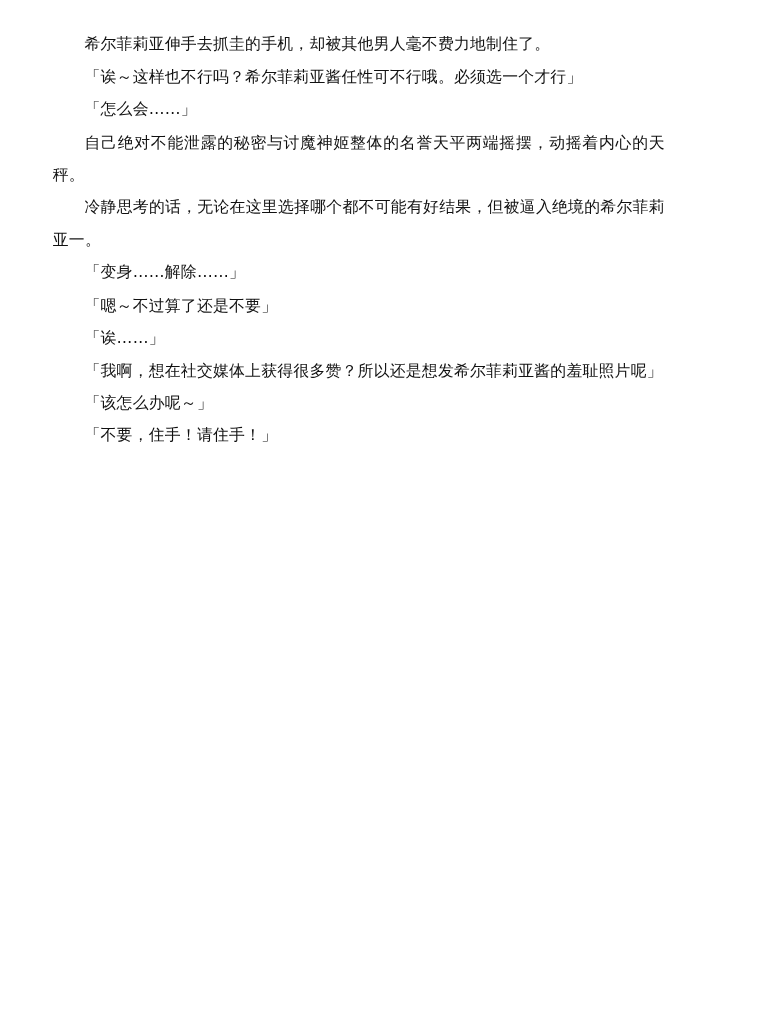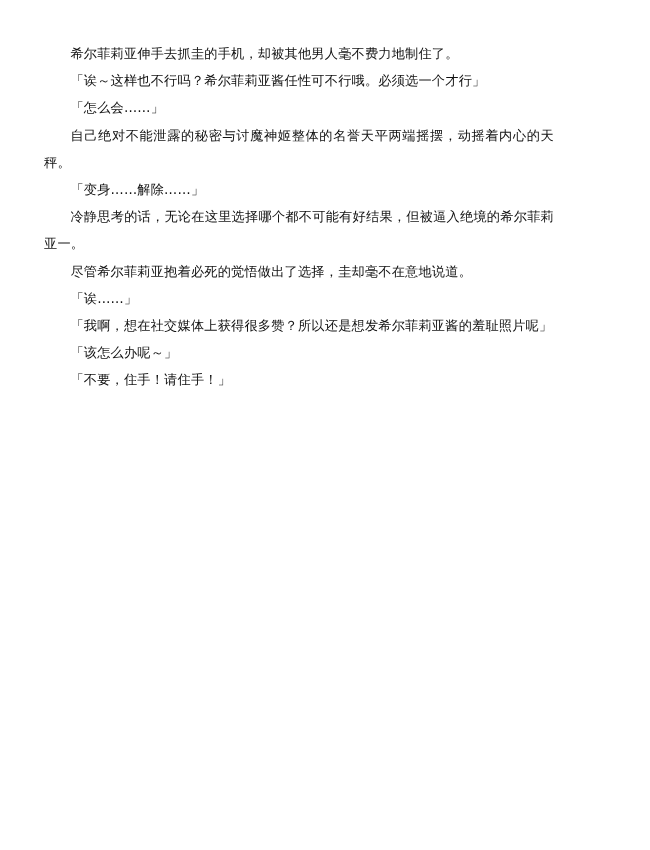--- a/index.html
+++ b/index.html
@@ -11,21 +11,21 @@
     width: 650px;
     height: 850px;
     font-family: "DejaVu Sans", "Liberation Sans", sans-serif;
     color: #000000;
     overflow: hidden;
   }
   .page {
     box-sizing: border-box;
     width: 598px;
     height: 850px;
-    padding: 40px 44px 20px 44px;
+    padding: 24px 44px 20px 44px;
     background: #ffffff;
   }
   .para {
     font-size: 13.2px;
     line-height: 2.06;
     text-align: justify;
     text-justify: inter-ideograph;
     margin: 0;
     letter-spacing: 0.2px;
     color: #111111;
@@ -36,21 +36,21 @@
 </style>
 </head>
 <body>
 
 <div class="page">
   <div>
     <p class="para indent">希尔菲莉亚伸手去抓圭的手机，却被其他男人毫不费力地制住了。</p>
     <p class="para indent">「诶～这样也不行吗？希尔菲莉亚酱任性可不行哦。必须选一个才行」</p>
     <p class="para indent">「怎么会……」</p>
     <p class="para indent">自己绝对不能泄露的秘密与讨魔神姬整体的名誉天平两端摇摆，动摇着内心的天秤。</p>
+    <p class="para indent">冷静思考的话，无论在这里选择哪个都不可能有好结果，但被逼入绝境的希尔菲莉亚一。</p>
     <p class="para indent">「变身……解除……」</p>
-    <p class="para indent">冷静思考的话，无论在这里选择哪个都不可能有好结果，但被逼入绝境的希尔菲莉亚一。</p>
-    <p class="para indent">尽管希尔菲莉亚抱着必死的觉悟做出了选择，圭却毫不在意地说道。</p>
+    <p class="para indent">「嗯～不过算了还是不要」</p>
     <p class="para indent">「诶……」</p>
     <p class="para indent">「我啊，想在社交媒体上获得很多赞？所以还是想发希尔菲莉亚酱的羞耻照片呢」</p>
     <p class="para indent">「该怎么办呢～」</p>
     <p class="para indent">「不要，住手！请住手！」</p>
   </div>
 </div>
 
 </body></html>

